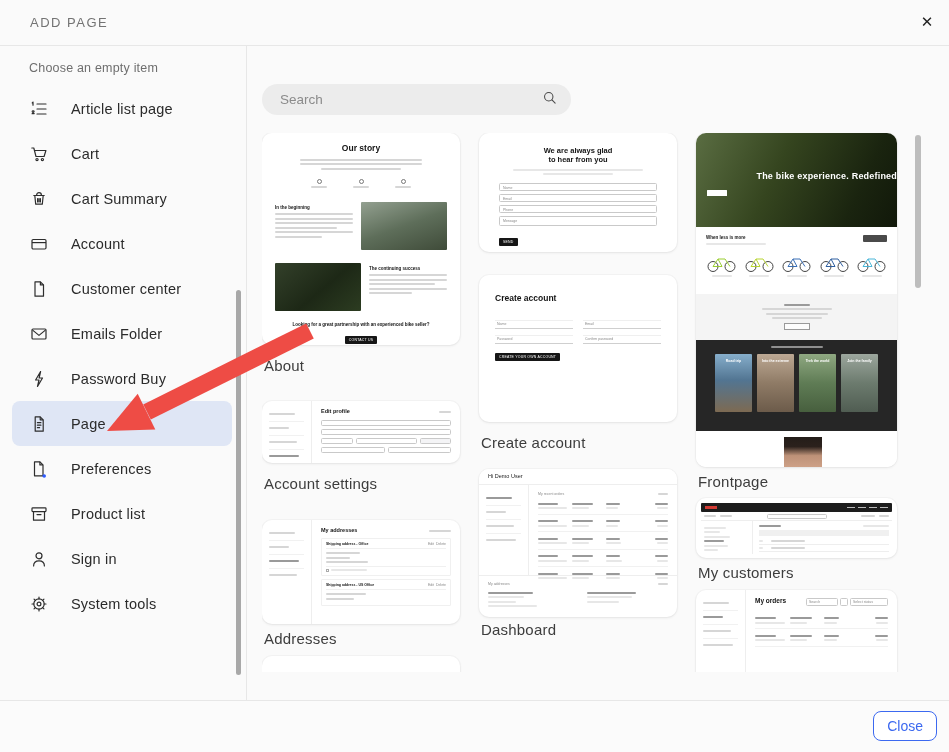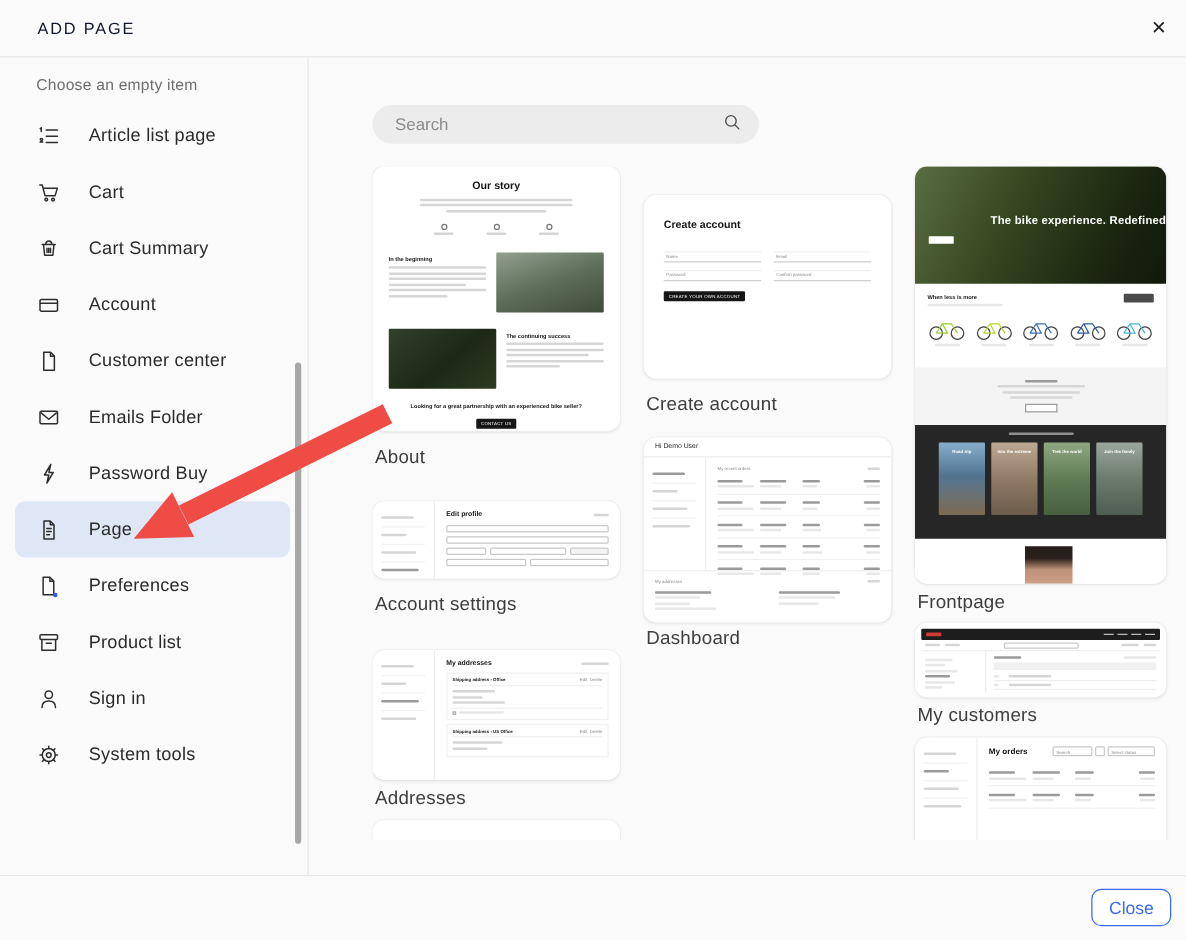--- a/index.html
+++ b/index.html
@@ -3,25 +3,25 @@
 <meta charset="utf-8">
 <style>
   * { margin:0; padding:0; box-sizing:border-box; }
   html,body { width:949px; height:752px; }
   body { font-family:"Liberation Sans", sans-serif; background:#e9e9e9; -webkit-text-size-adjust:none; }
 
   .modal { position:relative; width:949px; height:752px; background:#fafafa; overflow:hidden; }
 
   
   .hdr { position:relative; height:46px; border-bottom:1px solid #e7e7e7; }
-  .hdr-title { position:absolute; left:30px; top:15px; font-size:13px; letter-spacing:1.5px; color:#0f172a; font-weight:500; }
+  .hdr-title { position:absolute; left:30px; top:15px; font-size:13px; letter-spacing:1.5px; color:#737373; font-weight:500; }
   .hdr-close { position:absolute; right:12px; top:13px; font-size:15px; color:#222; cursor:pointer; width:20px; text-align:center; }
 
   
-  .bodyrow { position:relative; display:flex; height:654px;gap:36px; }
+  .bodyrow { position:relative; display:flex; height:654px; }
 
   
   .sidebar { position:relative; width:247px; border-right:1px solid #e7e7e7; padding-top:15px; flex-shrink:0; }
   .side-label { margin:0 0 11px 29px; font-size:12.5px; color:#6e6e6e; letter-spacing:.2px; }
   .side-item { height:45px; display:flex; align-items:center; gap:22px; padding-left:17px; margin:0 14px 0 12px; border-radius:8px; cursor:pointer; }
   .side-item.sel { background:#dfe6f5; }
   .side-item .icn { width:20px; height:20px; flex-shrink:0; display:flex; align-items:center; justify-content:center; }
   .side-item .lbl { font-size:14.5px; color:#2b2b2b; letter-spacing:.2px; }
   .side-scroll { position:absolute; left:236px; top:244px; width:5px; height:385px; background:#a8a8a8; border-radius:3px; }
 
@@ -422,20 +422,37 @@
               </div>
             </div>
           </div>
           <div class="cap" style="margin-top:6px">Addresses</div>
 
           <div class="card" style="height:60px; margin-top:9px"></div>
         </div>
 
         <div class="col">
 
+          <div class="card" style="height:119px">
+            <div class="ct-wrap">
+              <div class="f7 mt-h tc">We are always glad</div>
+              <div class="f7 mt-h tc">to hear from you</div>
+              <div class="bars-c" style="width:130px;margin-top:4px">
+                  <i class="bar lt"></i>
+                  <i class="bar lt" style="width:70px;margin:2.5px auto"></i>
+                </div>
+              <div class="ct-form">
+                <div class="inputbox ct-input f3">Name</div>
+                <div class="inputbox ct-input f3">Email</div>
+                <div class="inputbox ct-input f3">Phone</div>
+                <div class="inputbox ct-input f3" style="height:10px">Message</div>
+                <div class="btn-dark">SEND</div>
+              </div>
+            </div>
+          </div>
 
           <div class="card" style="height:147px; margin-top:23px">
             <div class="ca-wrap">
               <div class="f8 mt-h">Create account</div>
               <div class="ca-grid">
                 <div class="ca-input f3 gray">Name</div>
                 <div class="ca-input f3 gray">Email</div>
                 <div class="ca-input f3 gray">Password</div>
                 <div class="ca-input f3 gray">Confirm password</div>
               </div>

